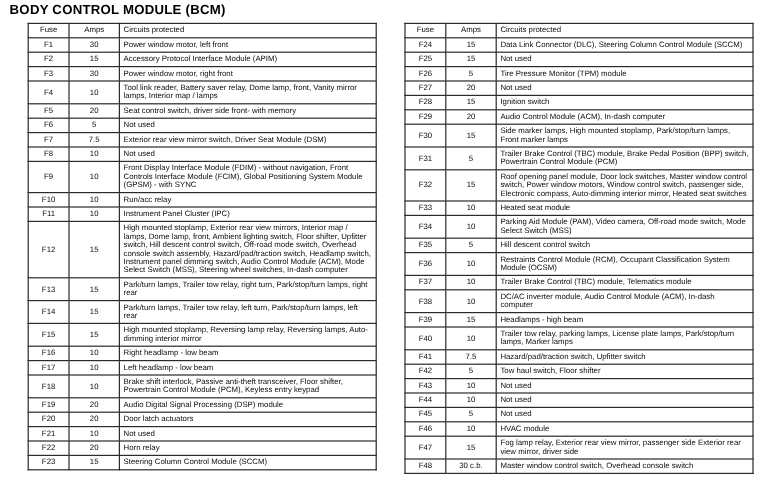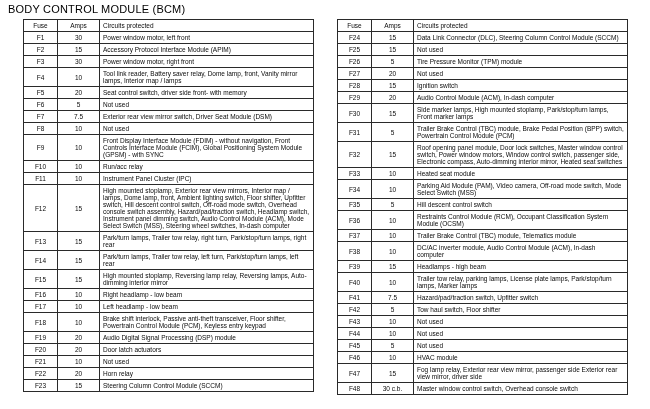--- a/index.html
+++ b/index.html
@@ -6,21 +6,21 @@
   html, body { background: #ffffff; }
   body {
     width: 650px; height: 409px;
     overflow: hidden;
     font-family: "Liberation Sans", sans-serif;
     color: #0a0a0a;
     position: relative;
   }
   .page-title {
     font-size: 11px;
-    font-weight: normal;
+    font-weight: bold;
     letter-spacing: 0.2px;
     padding: 3px 0 4px 8px;
     color: #000;
   }
   .tables-wrap {
     display: flex;
     align-items: flex-start;
     padding: 0 22px 0 23px;
     gap: 23px;
   }

